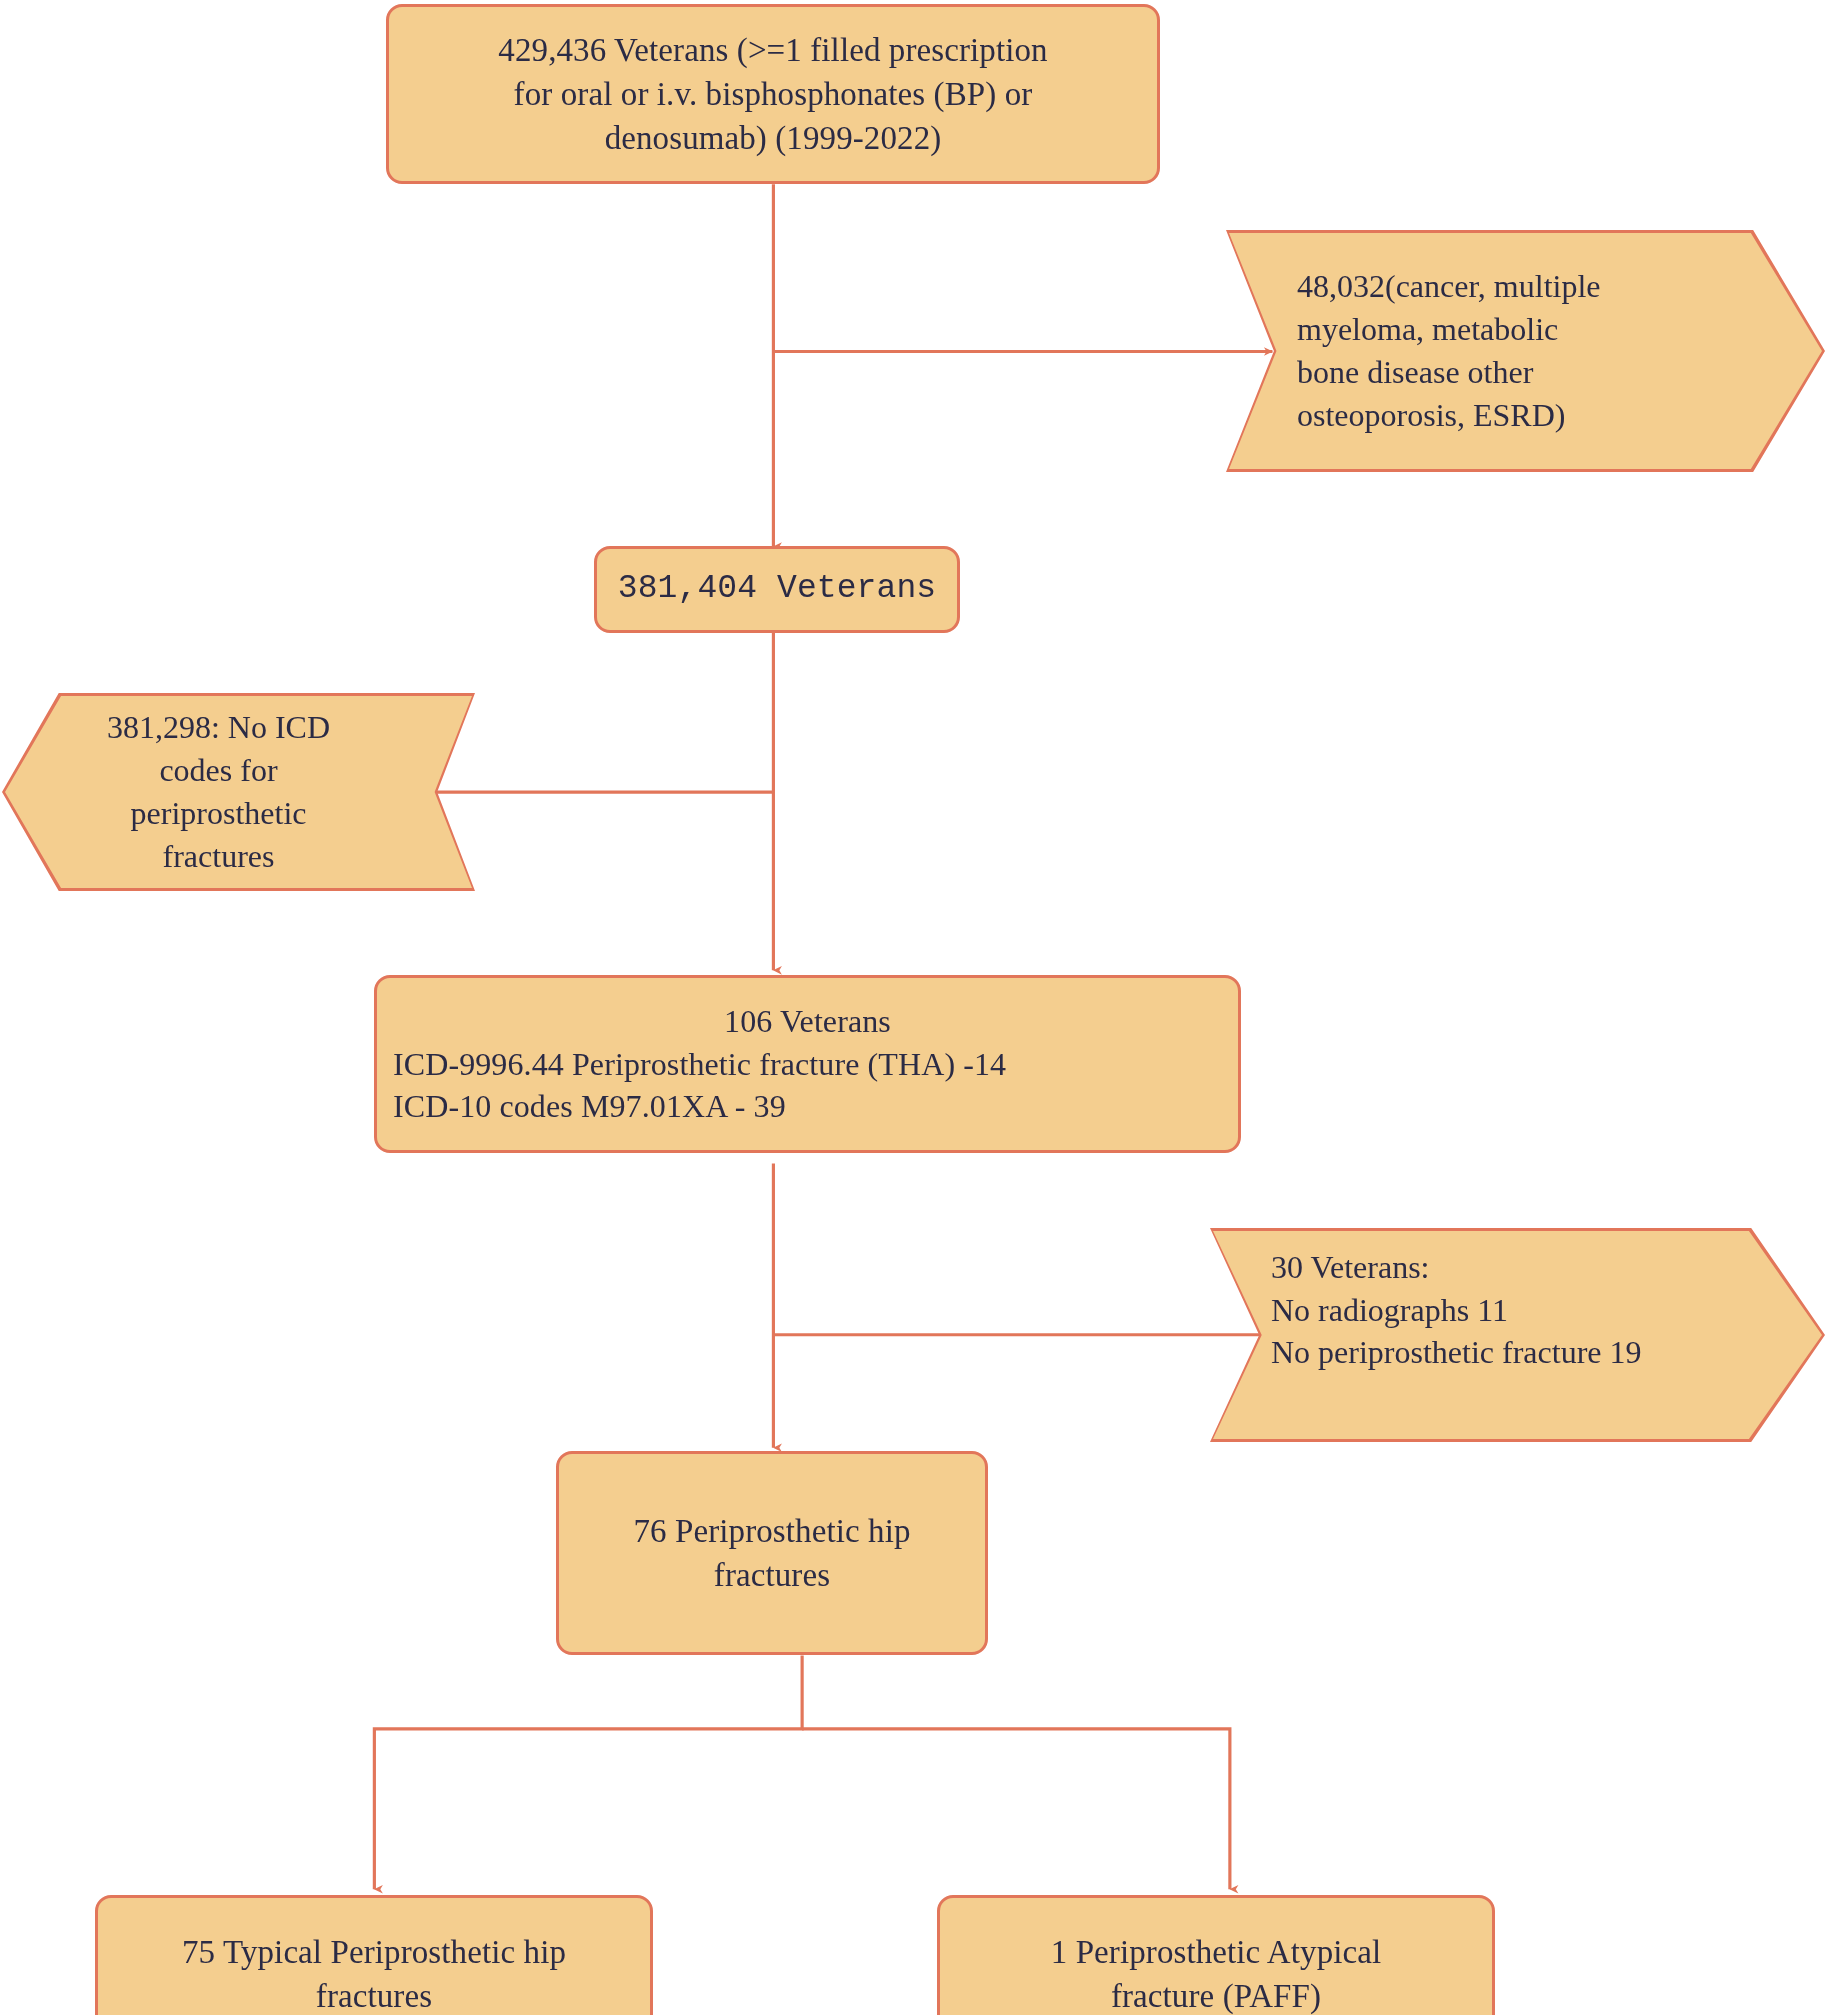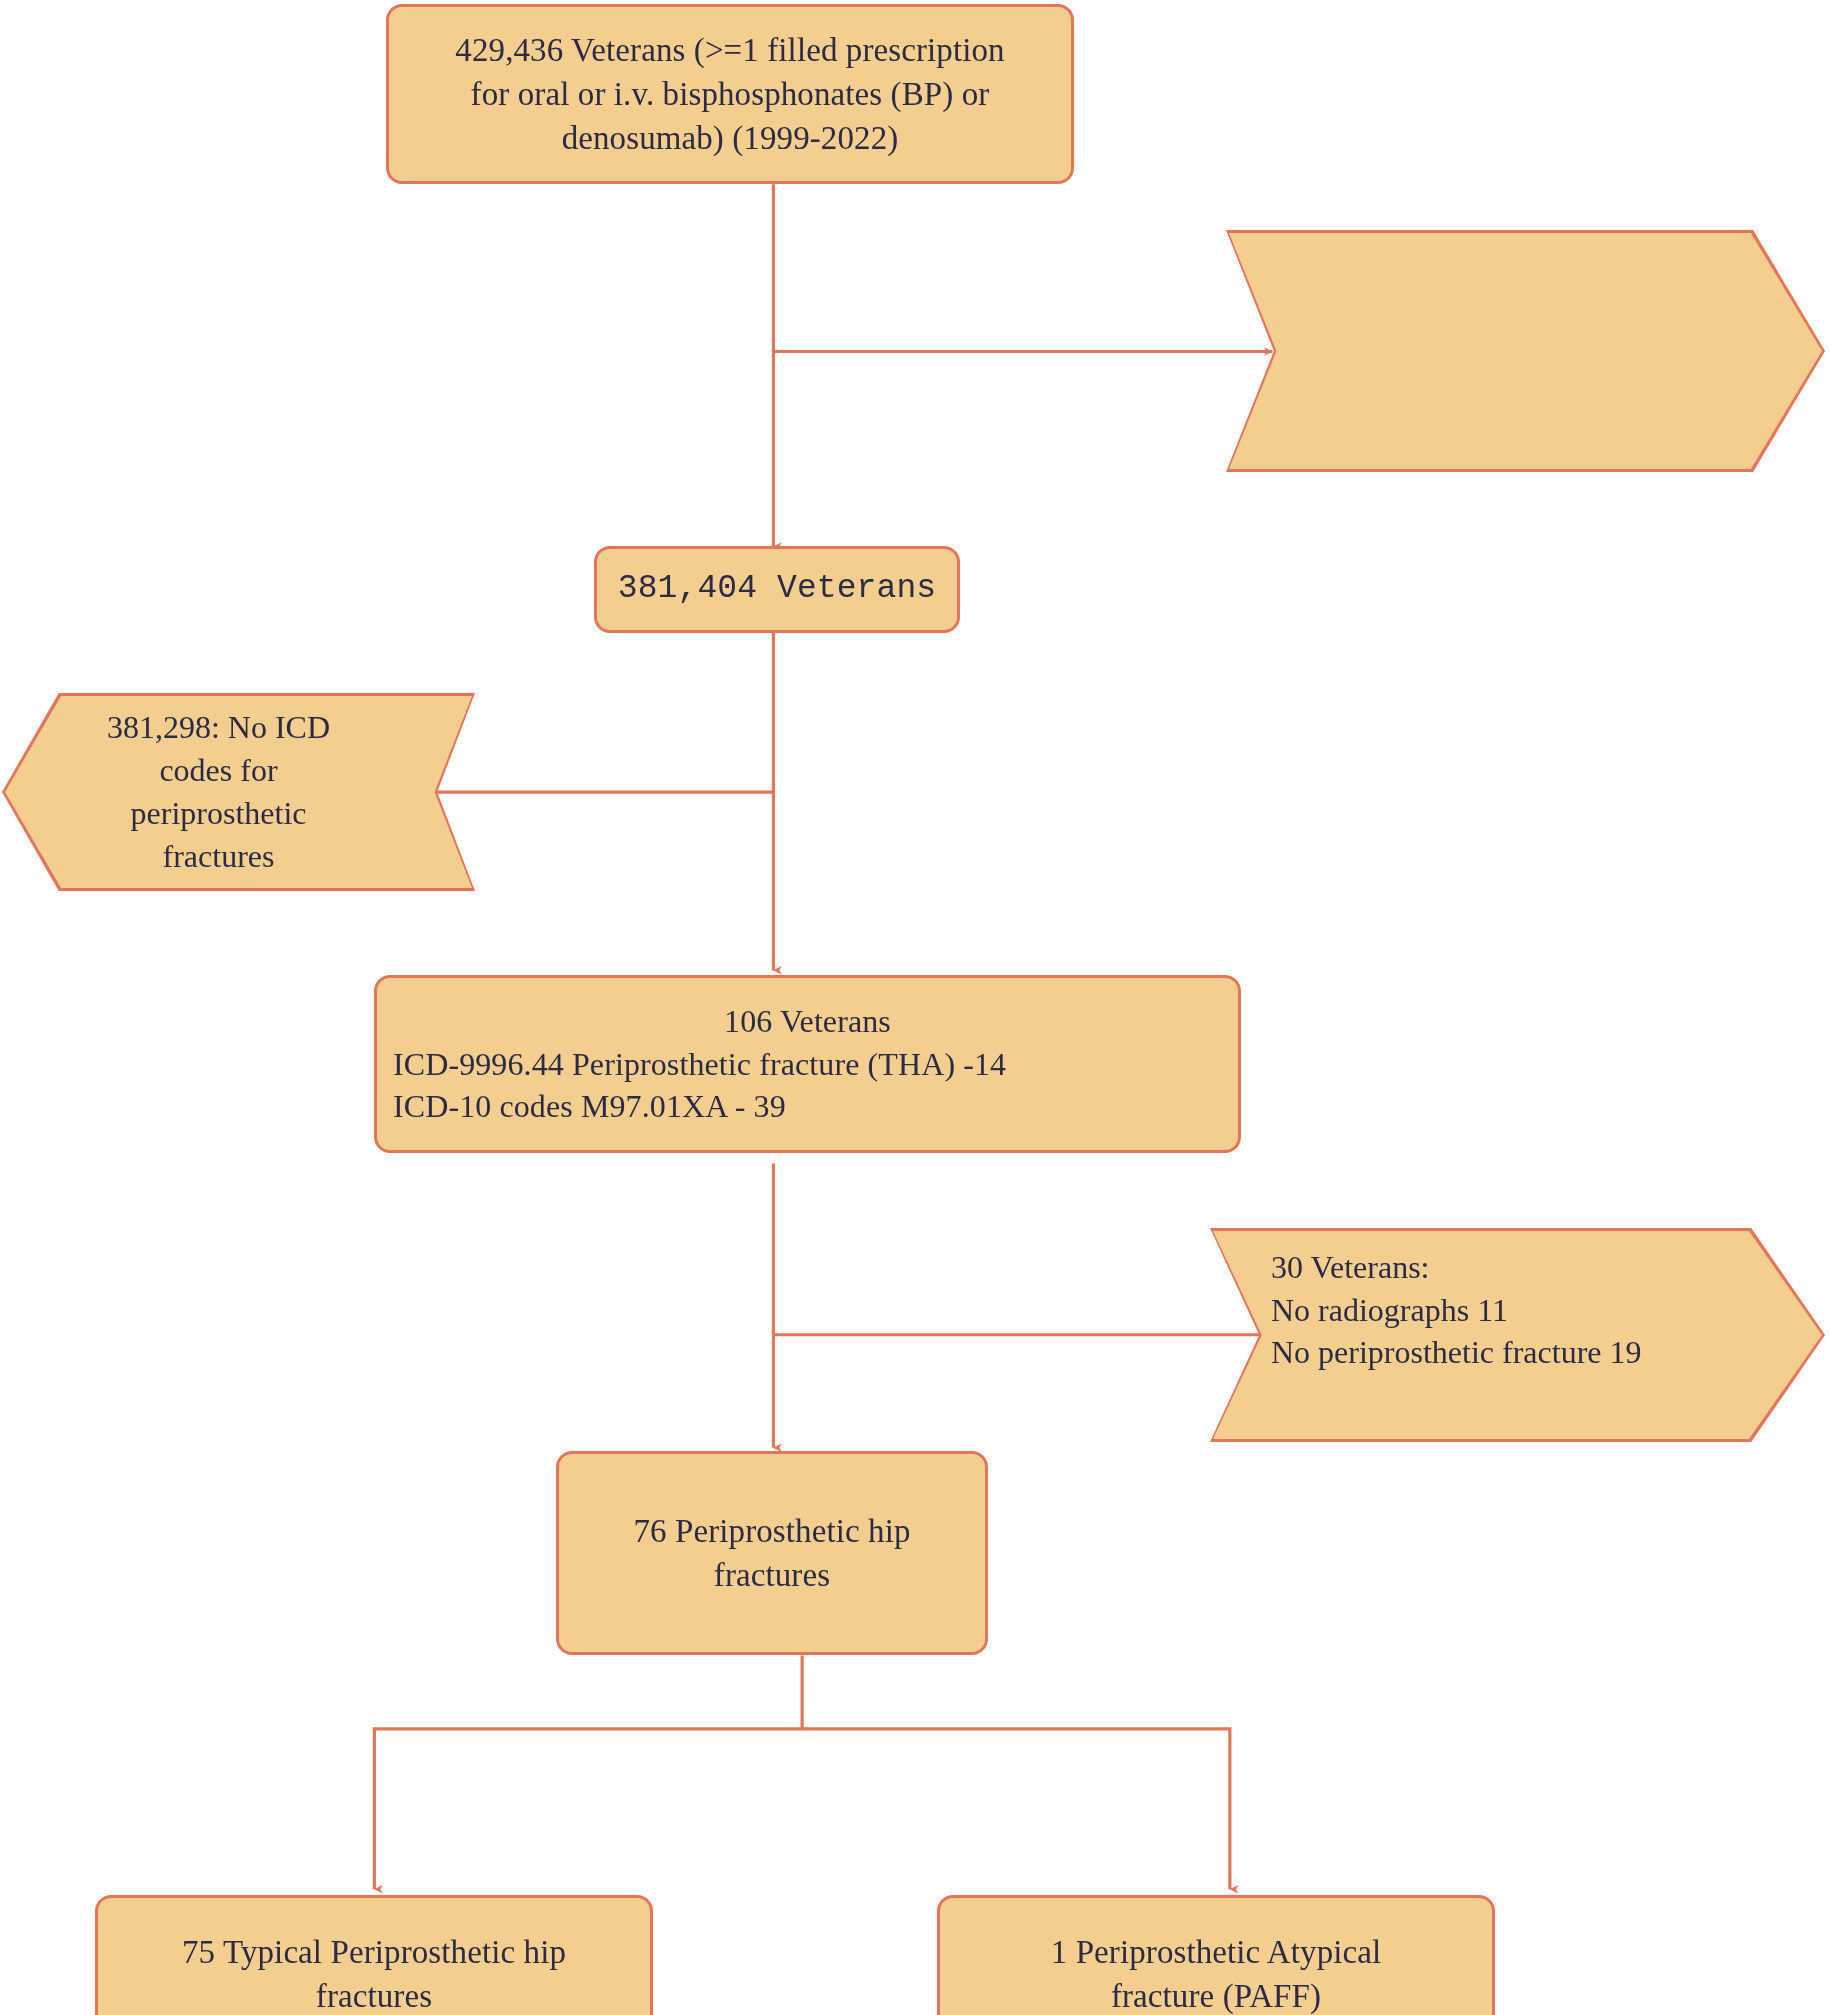--- a/index.html
+++ b/index.html
@@ -102,29 +102,35 @@
     <path d="M 781 800 L 425 800" stroke="#e2765a" stroke-width="3.2" fill="none" marker-end="url(#arrowLeft)"></path>
 
     <path d="M 781 1175 L 781 1462" stroke="#e2765a" stroke-width="3.2" fill="none" marker-end="url(#arrowDown)"></path>
 
     <path d="M 781 1348 L 1282 1348" stroke="#e2765a" stroke-width="3.2" fill="none" marker-end="url(#arrowRight)"></path>
 
     <path d="M 810 1672 L 810 1746 L 378 1746 L 378 1908" stroke="#e2765a" stroke-width="3.2" fill="none" marker-end="url(#arrowDown)"></path>
     <path d="M 810 1746 L 1242 1746 L 1242 1908" stroke="#e2765a" stroke-width="3.2" fill="none" marker-end="url(#arrowDown)"></path>
   </svg>
 
-  <div class="node box center fs-33" style="left:386px; top:4px; width:688px; height:180px; padding:10px 22px;">
+  <div class="node box center fs-33" style="left:386px; top:4px; width:774px; height:180px; padding:10px 22px;">
     <span class="txt">429,436 Veterans (&gt;=1 filled prescription
 for oral or i.v. bisphosphonates (BP)  or
 denosumab) (1999-2022)</span>
   </div>
 
   <div class="chev-wrap" style="left:1226px; top:230px; width:599px; height:242px;">
     <div class="chev-outer chev-right"></div>
     <div class="chev-inner chev-right"></div>
+    <div class="chev-label fs-32" style="left:71px; top:0; width:495px; height:242px;">
+      <span class="txt">48,032(cancer, multiple
+myeloma, metabolic
+bone disease other
+osteoporosis, ESRD)</span>
+    </div>
   </div>
 
   <div class="node box center fs-33" style="left:594px; top:546px; width:366px; height:87px; padding:6px 18px;font-family:Liberation Mono, monospace;">
     <span class="txt">381,404 Veterans</span>
   </div>
 
   <div class="chev-wrap" style="left:2px; top:693px; width:473px; height:198px;">
     <div class="chev-outer chev-left"></div>
     <div class="chev-inner chev-left"></div>
     <div class="chev-label fs-32" style="left:53px; top:0; width:327px; height:198px; text-align:center;">

